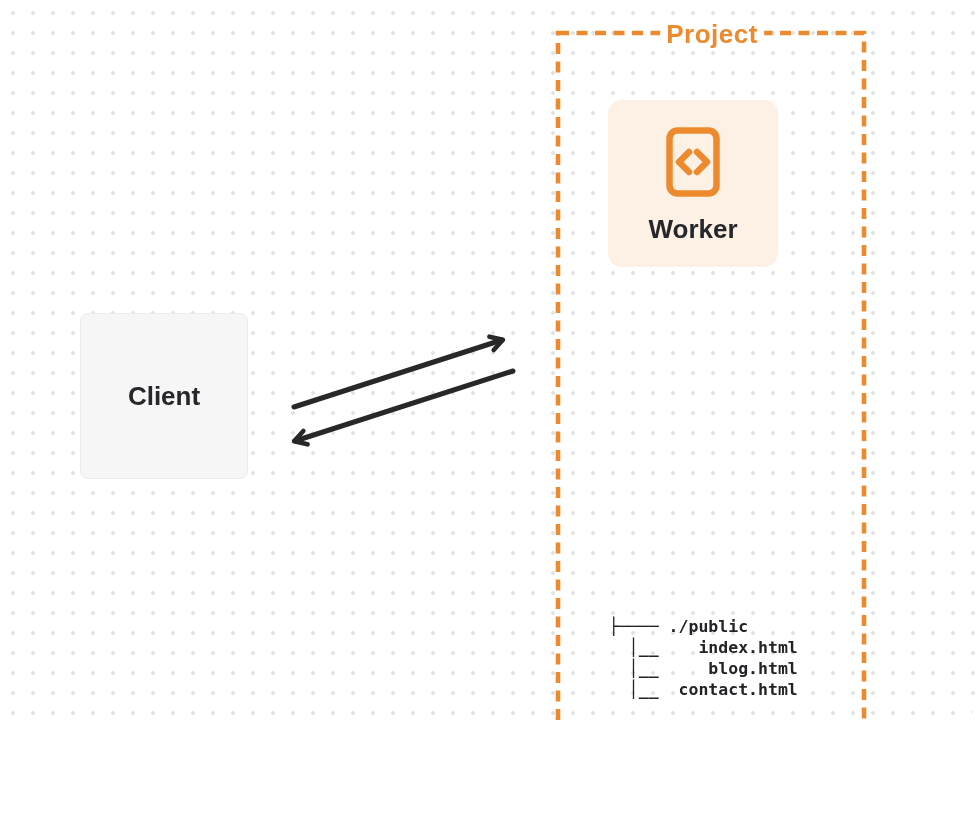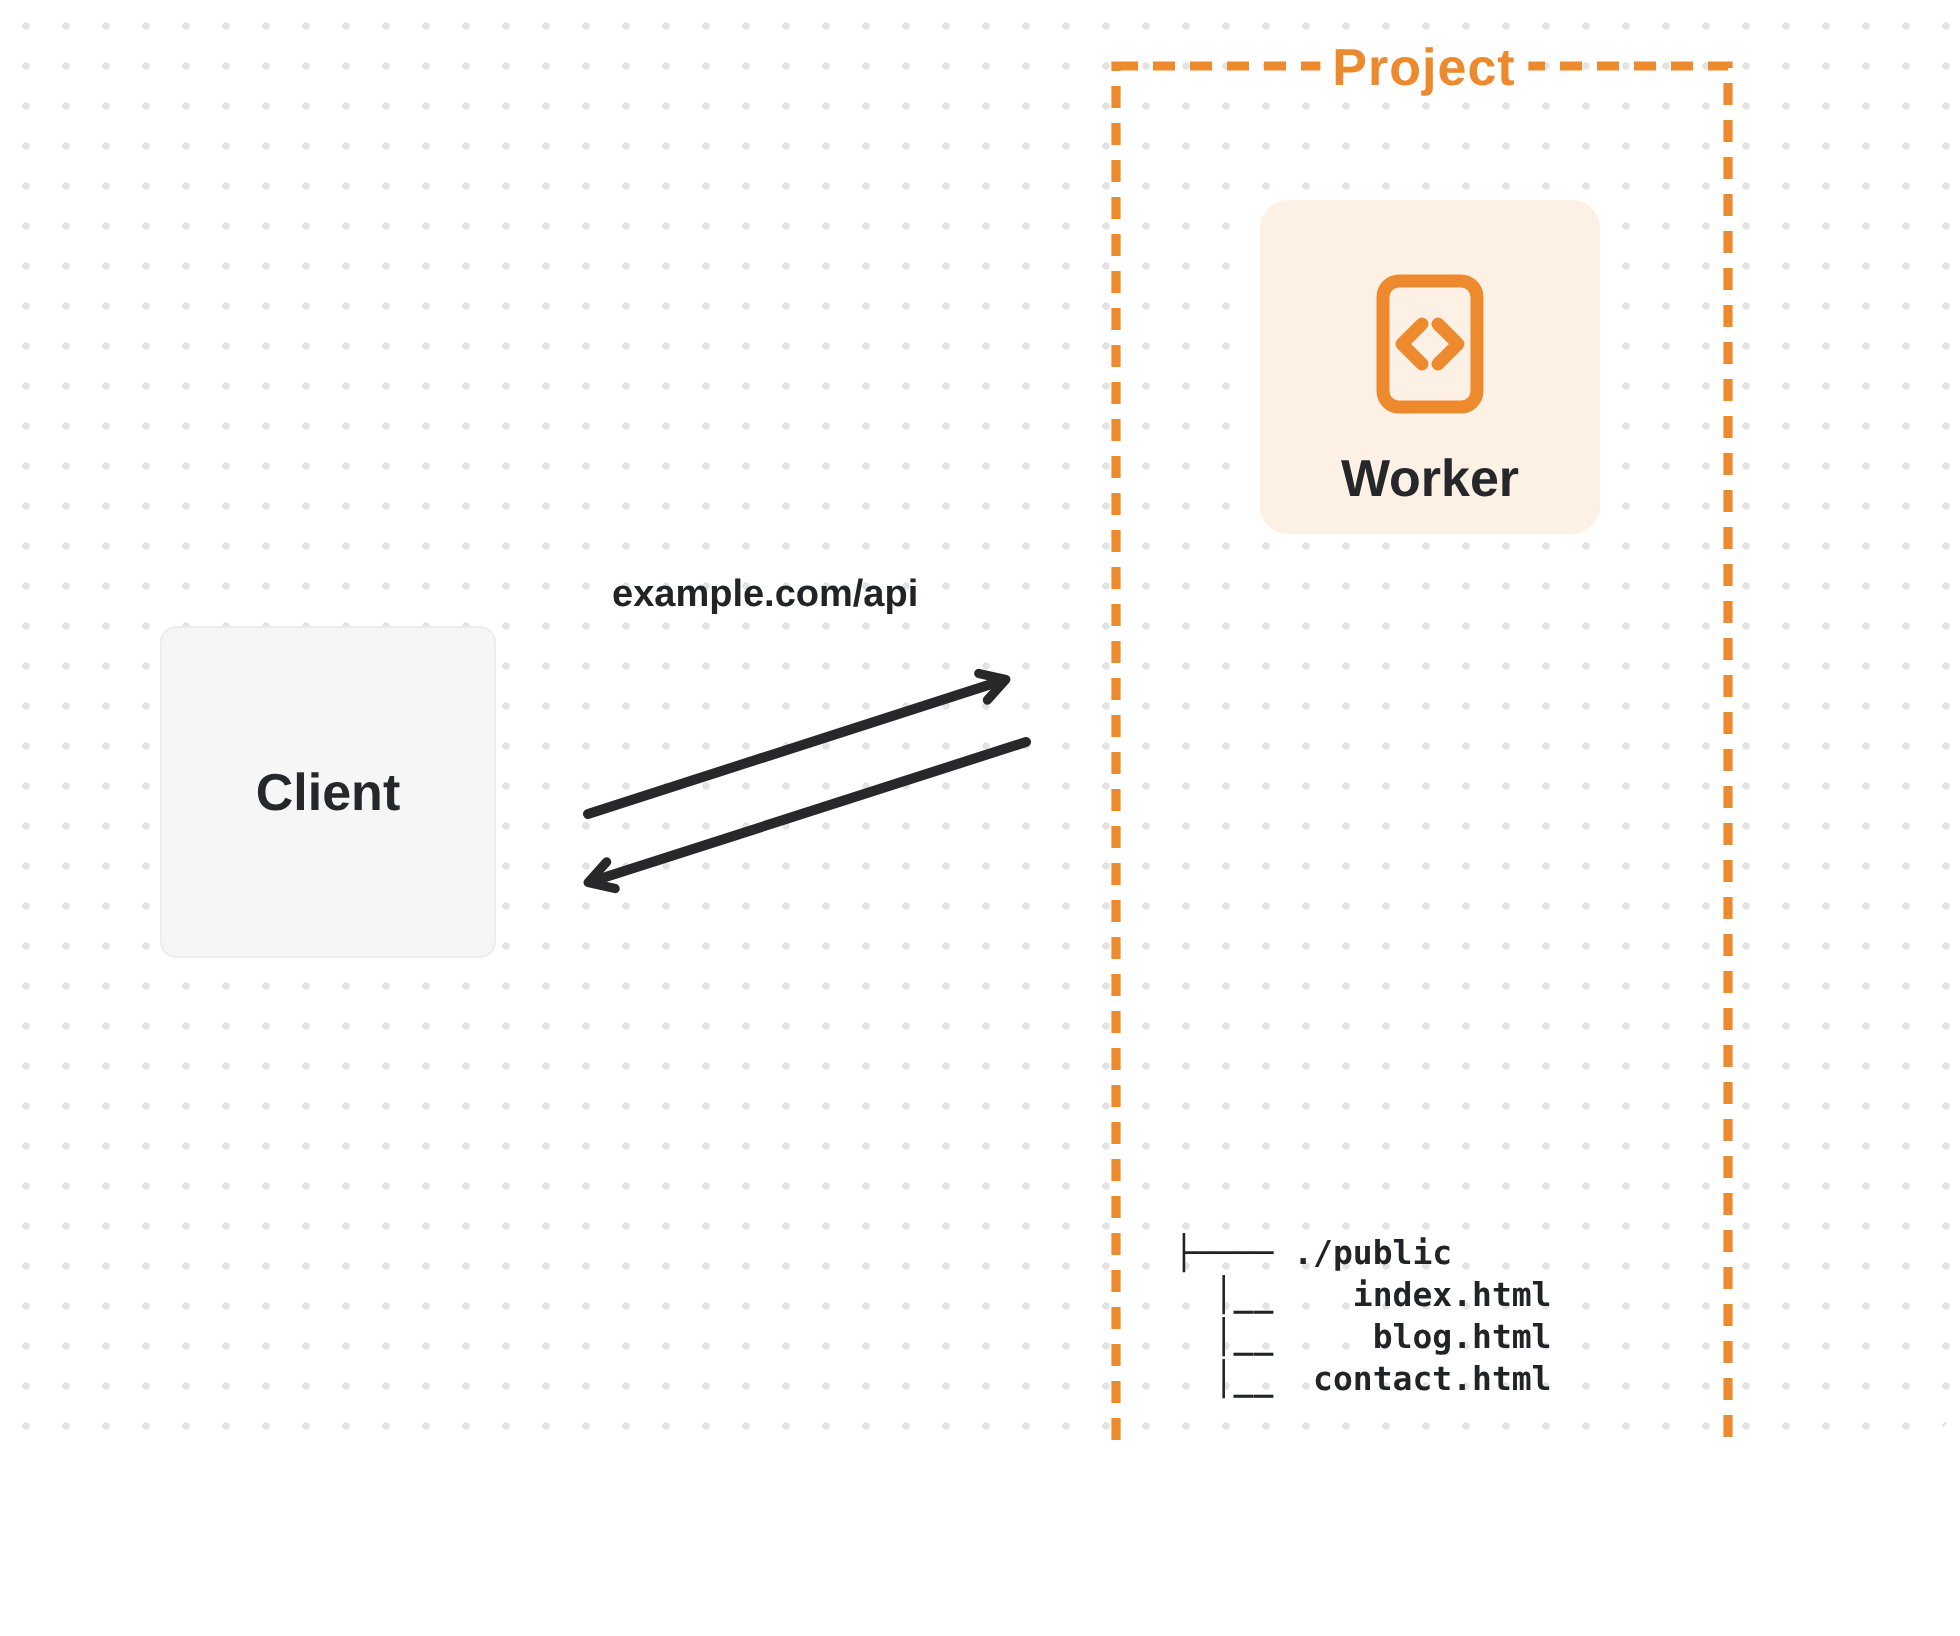--- a/index.html
+++ b/index.html
@@ -36,21 +36,21 @@
   .card {
     position: absolute;
     display: flex;
     flex-direction: column;
     align-items: center;
   }
   .card-cream {
     background: #FCF1E4;
     border-radius: 14px;
   }
-  .worker-card { left: 630px; top: 100px; width: 170px; height: 167px; padding-top: 37px; }
+  .worker-card { left: 608px; top: 100px; width: 170px; height: 167px; padding-top: 27px; }
   .assets-card { left: 628px; top: 450px; width: 166px; height: 166px; padding-top: 34px; }
   .worker-card .card-label { margin-top: 17px; }
   .assets-card .card-label { margin-top: 20px; }
   .card-label {
     color: #26272A;
     font-size: 26px;
     font-weight: bold;
     line-height: 30px;
   }
   .client-card {
@@ -64,21 +64,21 @@
   .api-label {
     position: absolute;
     left: 306px; top: 287px;
     color: #222326;
     font-size: 19px;
     font-weight: bold;
     white-space: nowrap;
   }
   .file-tree {
     position: absolute;
-    left: 587px; top: 616px;
+    left: 609px; top: 616px;
     font-family: "DejaVu Sans Mono", monospace;
     font-size: 16.5px;
     line-height: 21px;
     color: #222326;
     font-weight: bold;
     white-space: pre;
   }
 </style>
 </head>
 <body>
@@ -110,15 +110,14 @@
 
   <pre class="file-tree">├──── ./public
   │__    index.html
   │__     blog.html
   │__  contact.html</pre>
 
   <div class="card client-card">
     <div class="card-label">Client</div>
   </div>
 
-  <div class="api-label">example.com/api</div>
 
 </div>
 
 </body></html>

